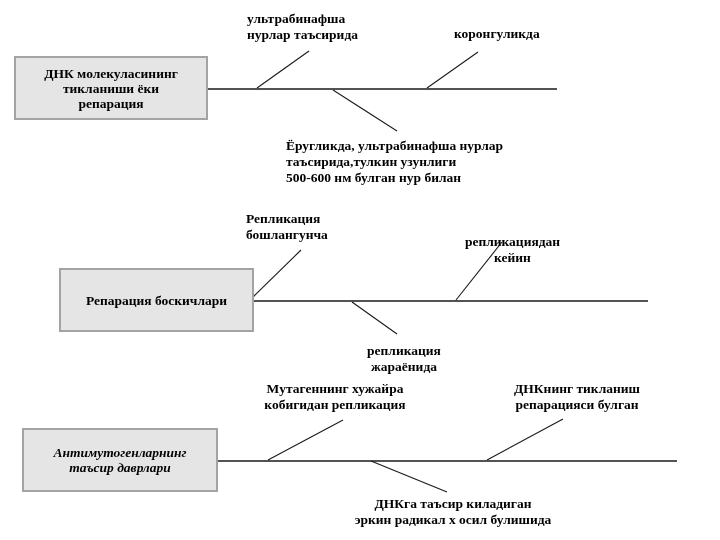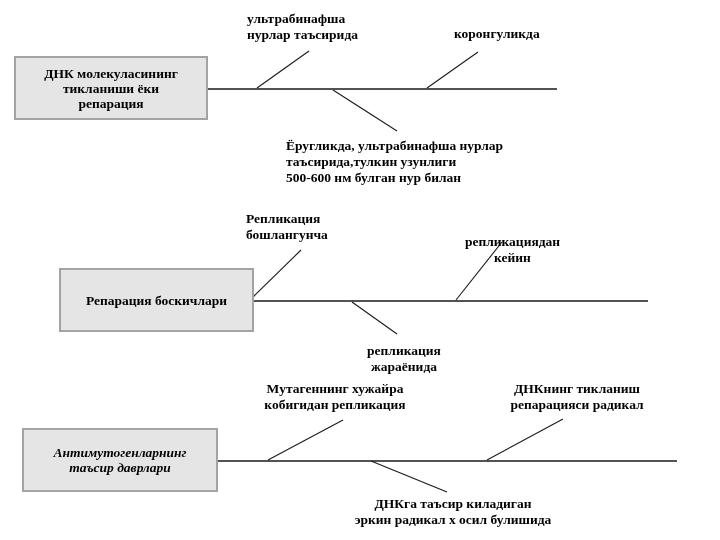--- a/index.html
+++ b/index.html
@@ -92,18 +92,18 @@
   <div class="lbl center" style="left:350px; top:343px; width:108px;">репликация
 жараёнида</div>
 
   <div class="box" style="left:22px; top:428px; width:196px; height:64px;font-style:italic;">Антимутогенларнинг
 таъсир даврлари</div>
 
   <div class="lbl center" style="left:240px; top:381px; width:190px;">Мутагеннинг хужайра
 кобигидан репликация</div>
 
   <div class="lbl center" style="left:484px; top:381px; width:186px;">ДНКнинг тикланиш
-репарацияси радикал</div>
+репарацияси булган</div>
 
   <div class="lbl center" style="left:336px; top:496px; width:234px;">ДНКга таъсир киладиган
 эркин радикал х осил булишида</div>
 
 </div>
 
 </body></html>

